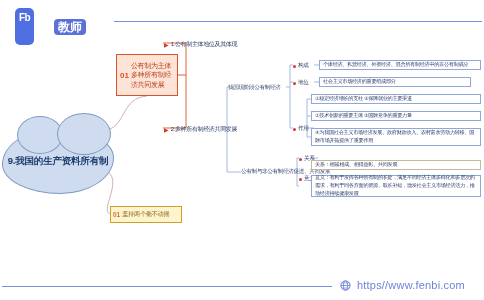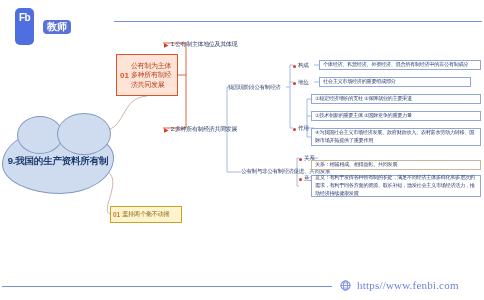--- a/index.html
+++ b/index.html
@@ -13,27 +13,27 @@
   
   #header{position:absolute;left:0;top:6px;width:484px;height:26px;}
   .logo-wrap{position:absolute;left:4px;top:2px;display:flex;align-items:center;gap:3px;}
   .logo-mark{
     width:19px;height:37px;border-radius:5px;background:#4f6fe0;
     color:#fff;font-size:10px;font-weight:bold;line-height:19px;text-align:center;
     font-family:"Liberation Sans",sans-serif;letter-spacing:-0.5px;margin-left:11px;
   }
   .logo-text{font-size:17px;font-weight:bold;color:#4a63cf;letter-spacing:0px;line-height:19px;}
   .logo-badge{
-    background:#5a72d8;color:#fff;font-size:10px;padding:2px 4px;border-radius:4px;
-    line-height:1;margin-left:6px;font-weight:bold;
+    background:#5a72d8;color:#fff;font-size:12px;padding:2px 4px;border-radius:4px;
+    line-height:1;margin-left:17px;font-weight:bold;
   }
   .hdr-rule{position:absolute;left:114px;top:15px;width:368px;height:1px;background:#7a8ee0;}
 
   
-  #footer{position:absolute;left:0;top:279px;width:464px;height:16px;font-family:Liberation Serif, serif;}
+  #footer{position:absolute;left:0;top:279px;width:464px;height:16px;}
   .ftr-rule{position:absolute;left:2px;top:7px;width:330px;height:1px;background:#7a8ee0;}
   .globe{position:absolute;left:340px;top:1px;width:11px;height:11px;}
   .ftr-url{position:absolute;left:357px;top:0px;font-size:11px;color:#6f83d8;letter-spacing:0.2px;}
 
   
   #canvas{position:absolute;left:0;top:32px;width:484px;height:245px;}
   svg.links{position:absolute;left:0;top:0;width:484px;height:245px;overflow:visible;}
 
   .node{position:absolute;box-sizing:border-box;}
 

